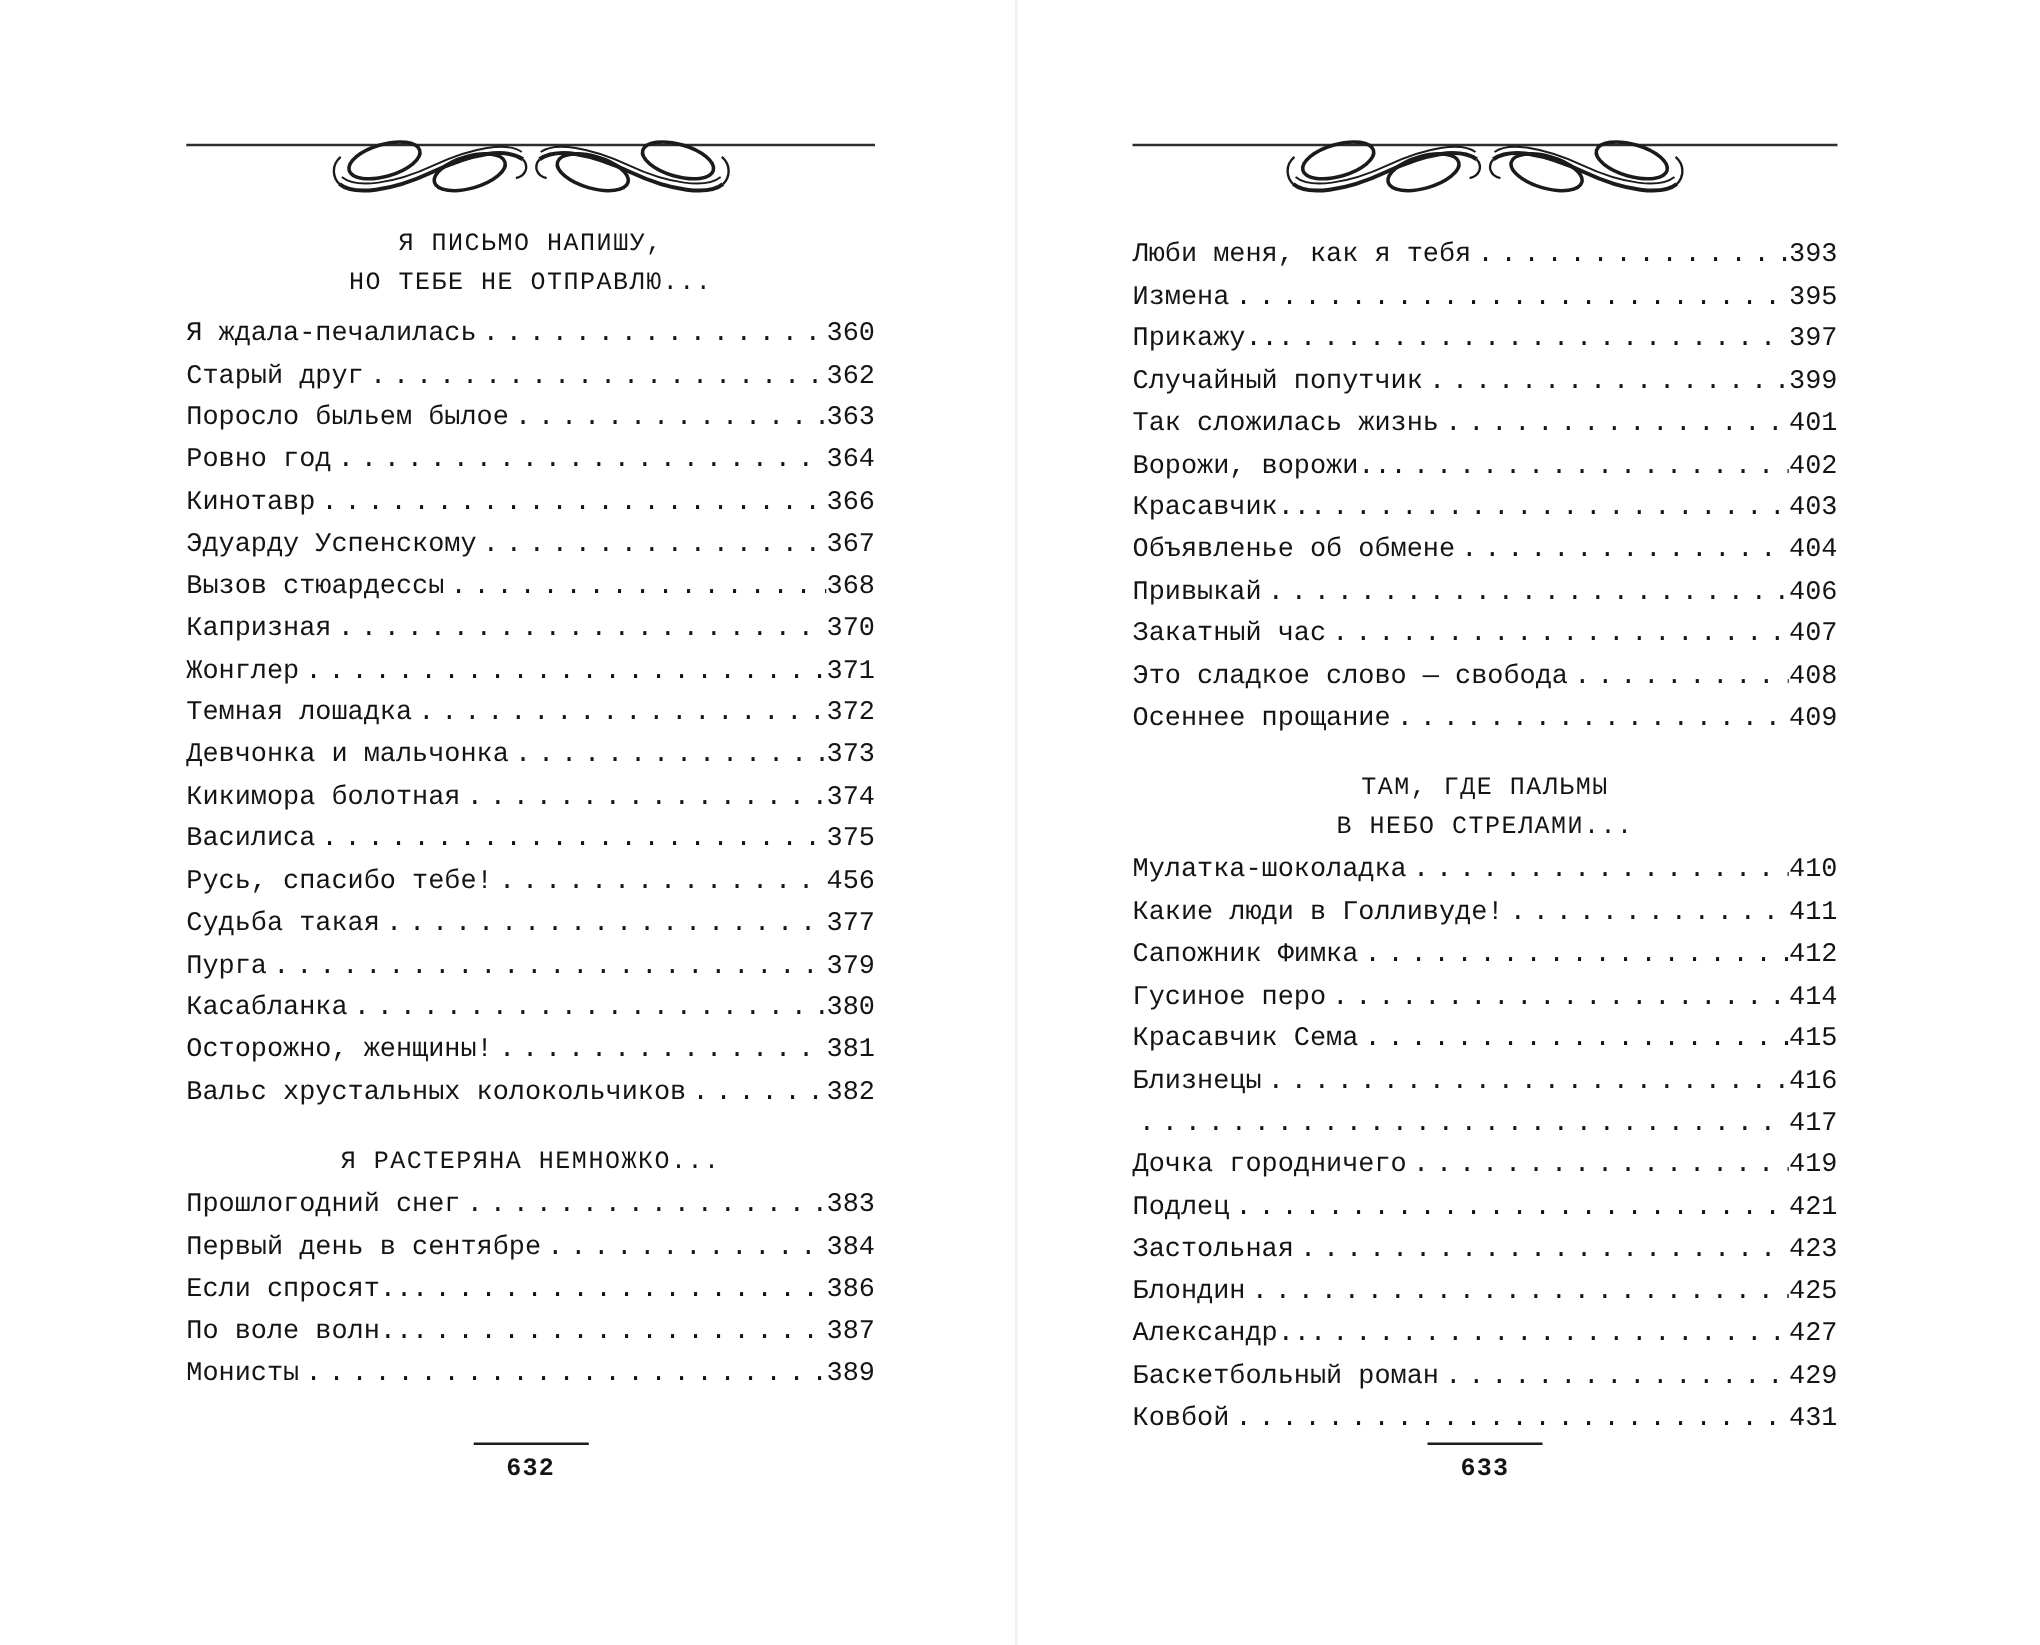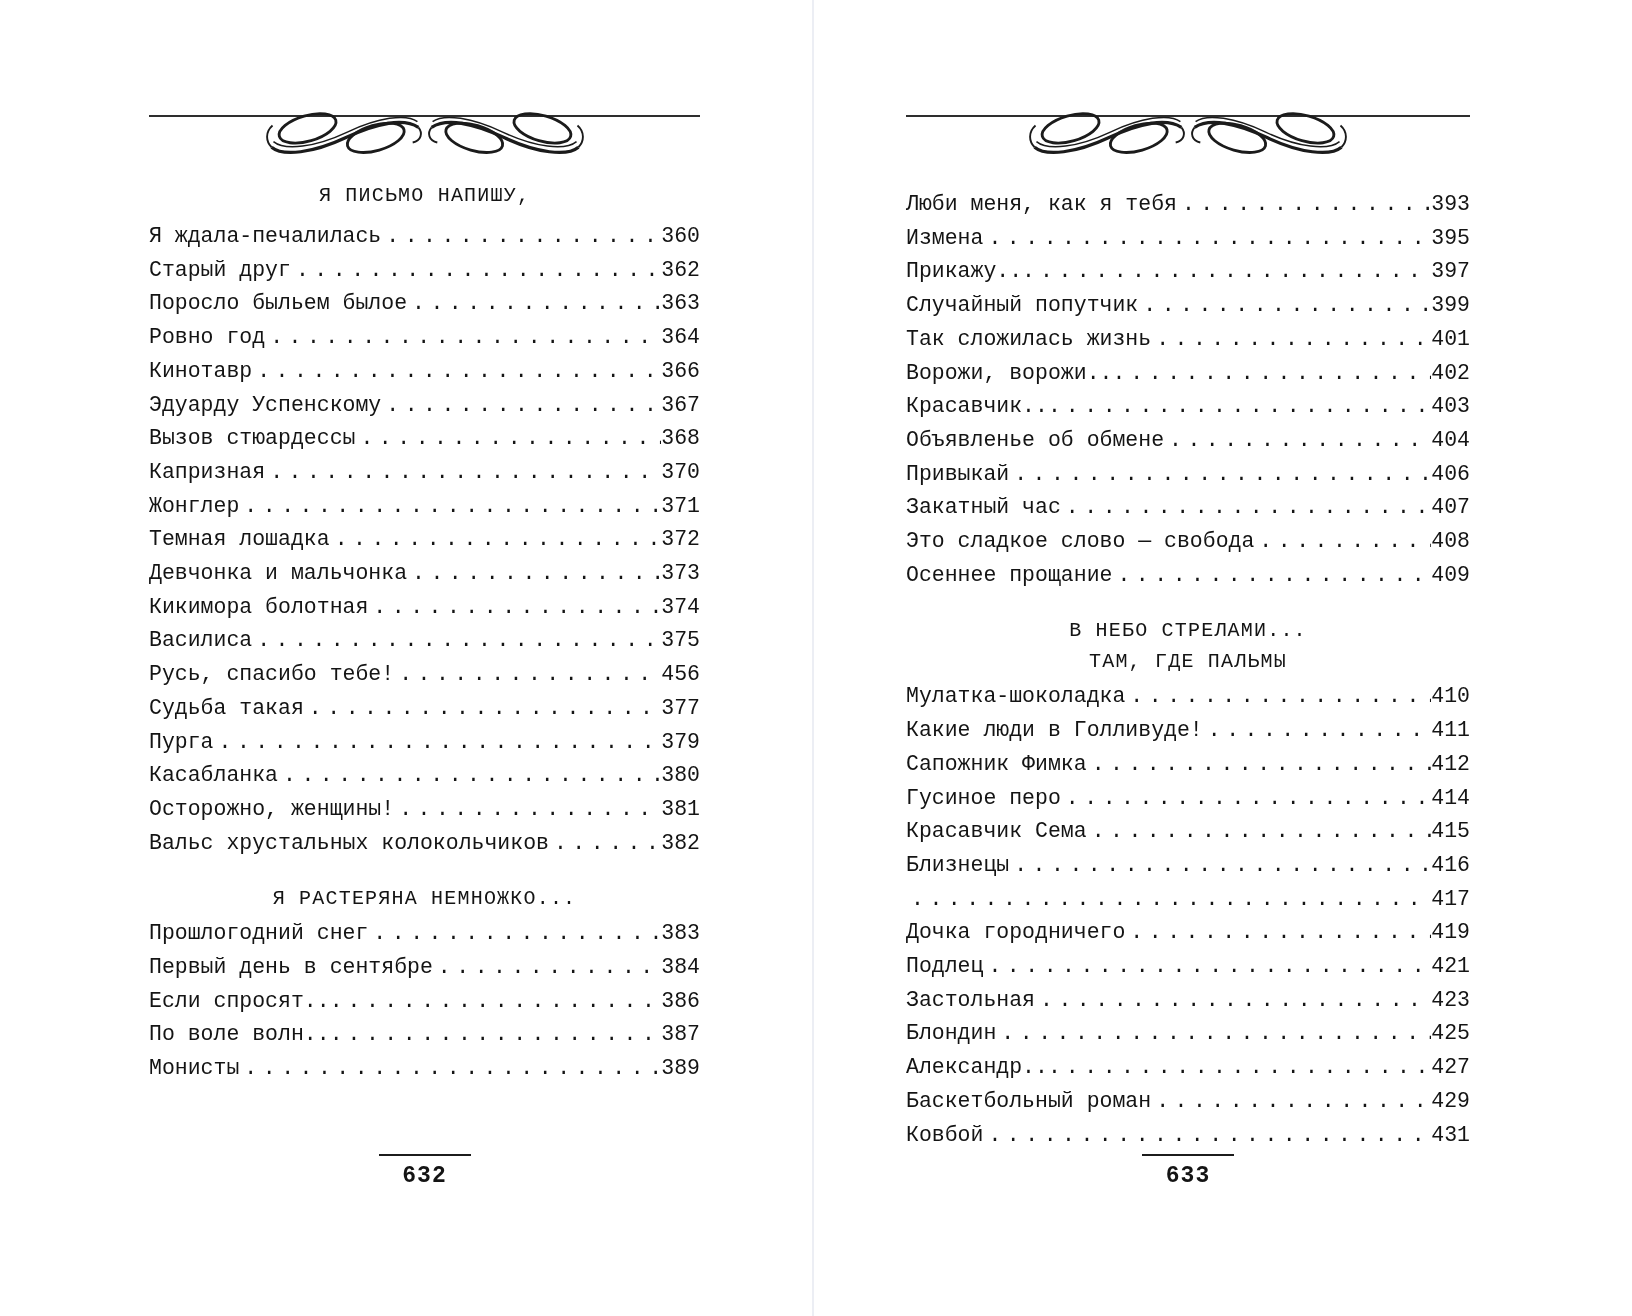--- a/index.html
+++ b/index.html
@@ -42,21 +42,21 @@
   .entry .dots::after{
     content:"...................................................................................";
   }
   .entry .num{flex:0 0 auto;}
   .footer{
     position:absolute;top:1142px;left:0;right:0;text-align:center;
   }
   .footer-rule{
     width:92px;height:2px;background:#1c1c1c;margin:0 auto 7px auto;
   }
-  .folio{font-size:23px;font-weight:bold;letter-spacing:1px;line-height:26px;}
+  .folio{font-size:20px;font-weight:bold;letter-spacing:1px;line-height:26px;}
 </style>
 </head>
 <body>
 
 <svg width="0" height="0" style="position:absolute">
   <defs>
     <g id="swash-half" fill="none" stroke="#1b1b1b">
       <ellipse cx="46" cy="20" rx="31" ry="13.5" stroke-width="3" transform="rotate(-16 46 20)"></ellipse>
       <ellipse cx="118" cy="30" rx="31" ry="13.5" stroke-width="3" transform="rotate(-16 118 30)"></ellipse>
       <path d="M8,40 C20,50 52,46 86,30 C120,14 148,9 163,19" stroke-width="3.4"></path>
@@ -73,20 +73,21 @@
   <div class="toprule"></div>
   <div class="flourish">
     <svg viewBox="0 0 340 52">
       <use href="#swash-half"></use>
       <use href="#swash-half" transform="translate(340,0) scale(-1,1)"></use>
     </svg>
   </div>
   <div class="content">
       <div class="sec-heading">
         <div>Я ПИСЬМО НАПИШУ,</div>
+        <div>НО ТЕБЕ НЕ ОТПРАВЛЮ...</div>
       </div>
       <div class="entry">
         <span class="t">Я ждала-печалилась</span>
         <span class="dots"></span>
         <span class="num">360</span>
       </div>
       <div class="entry">
         <span class="t">Старый друг</span>
         <span class="dots"></span>
         <span class="num">362</span>
@@ -274,22 +275,22 @@
         <span class="t">Это сладкое слово — свобода</span>
         <span class="dots"></span>
         <span class="num">408</span>
       </div>
       <div class="entry">
         <span class="t">Осеннее прощание</span>
         <span class="dots"></span>
         <span class="num">409</span>
       </div>
       <div class="sec-heading later">
+        <div>ТАМ, ГДЕ ПАЛЬМЫ</div>
         <div>В НЕБО СТРЕЛАМИ...</div>
-        <div>ТАМ, ГДЕ ПАЛЬМЫ</div>
       </div>
       <div class="entry">
         <span class="t">Мулатка-шоколадка</span>
         <span class="dots"></span>
         <span class="num">410</span>
       </div>
       <div class="entry">
         <span class="t">Какие люди в Голливуде!</span>
         <span class="dots"></span>
         <span class="num">411</span>

